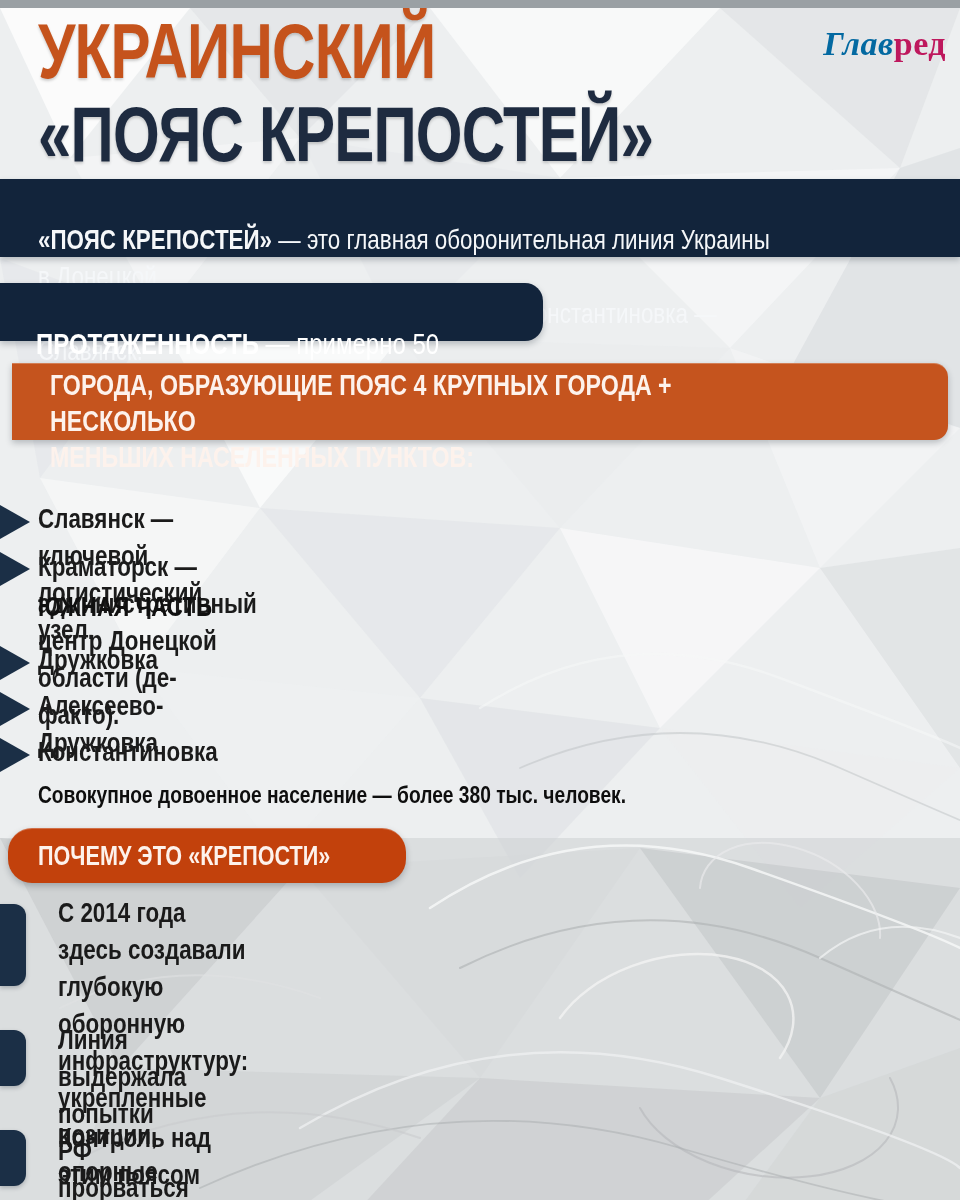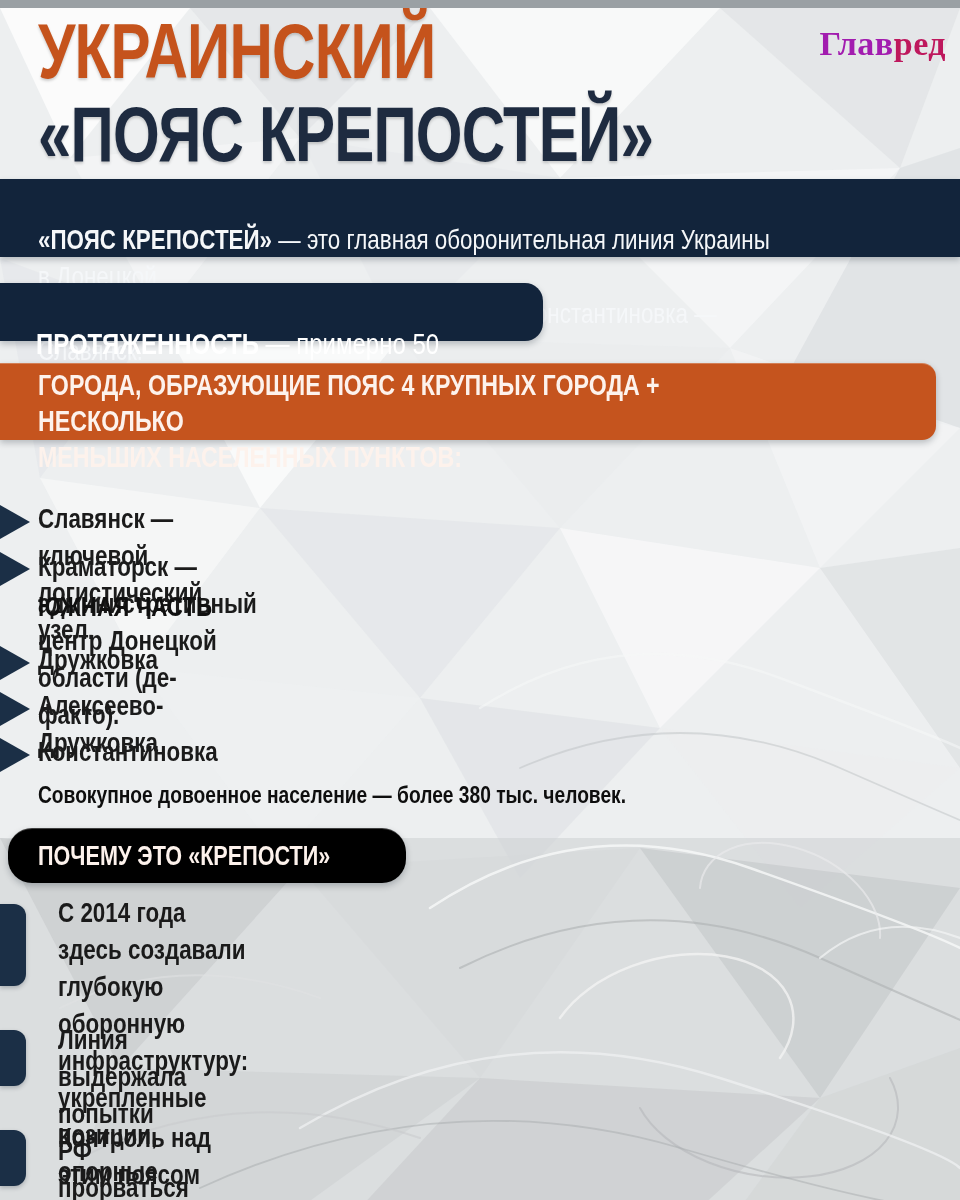--- a/index.html
+++ b/index.html
@@ -14,56 +14,56 @@
   
   .cx{transform:scaleX(0.80);transform-origin:0 0;display:inline-block;white-space:pre-line;}
   .cxt{transform:scaleX(0.78);transform-origin:0 0;display:inline-block;}
 
   .title{position:absolute;left:38px;top:2px;line-height:83px;font-size:77px;font-weight:700;letter-spacing:-1px;}
   .title .l1{color:#c5531c;text-shadow:0 2px 3px rgba(40,40,40,.22);}
   .title .l2{color:#1e2b40;text-shadow:0 2px 3px rgba(40,40,40,.22);}
 
   .logo{position:absolute;right:14px;top:16px;font-family:"Liberation Serif",serif;
         font-weight:700;font-size:34px;line-height:40px;letter-spacing:.5px;}
-  .logo .g1{color:#a21caf;} .logo .g2{color:#be185d;}
+  .logo .g1{color:#0369a1;font-style:italic;} .logo .g2{color:#be185d;}
 
   .intro-band{position:absolute;left:0;top:171px;width:960px;height:78px;background:#12243b;
               box-shadow:0 3px 6px rgba(20,30,45,.25);}
   .intro-band .txt{position:absolute;left:38px;top:5px;color:#f5f7f9;font-size:28px;line-height:37px;}
   .intro-band .lead{font-weight:700;}
   .intro-band .rest{font-weight:400;}
 
   .length-box{position:absolute;left:0;top:275px;width:543px;height:58px;background:#12243b;
               border-radius:0 18px 18px 0;box-shadow:0 3px 6px rgba(20,30,45,.25);}
   .length-box .txt{position:absolute;left:36px;top:13px;color:#ffffff;font-size:30px;line-height:32px;}
   .length-box .lbl{font-weight:700;}
   .length-box .val{font-weight:400;}
 
-  .cities-band{position:absolute;left:0;top:355px;width:936px;height:76px;background:#c5541e;
+  .cities-band{position:absolute;left:12px;top:355px;width:936px;height:76px;background:#c5541e;
                border-radius:0 14px 14px 0;box-shadow:0 3px 6px rgba(20,30,45,.25);
                border-top:1px solid rgba(255,255,255,.25);}
   .cities-band .txt{position:absolute;left:38px;top:3px;color:#fdf2ec;font-weight:700;
                     font-size:29px;line-height:36px;}
 
   .sec-h{position:absolute;left:38px;color:#101010;font-size:28px;font-weight:700;line-height:37px;}
   .sec-h.north{top:441px;} .sec-h.south{top:580px;}
 
   .bullet{position:absolute;left:0;height:40px;}
   .bullet .tri{position:absolute;left:0;width:30px;height:34px;background:#1b2f46;
                clip-path:polygon(0 0,100% 50%,0 100%);}
   .bullet .btxt{position:absolute;left:38px;top:0;color:#1b1b1b;font-size:28px;font-weight:700;line-height:37px;}
   .b1{top:492px;} .b1 .tri{top:5px;}
   .b2{top:540px;} .b2 .tri{top:4px;}
   .b3{top:633px;} .b3 .tri{top:5px;}
   .b4{top:679px;} .b4 .tri{top:5px;}
   .b5{top:725px;} .b5 .tri{top:5px;}
 
   .population{position:absolute;left:38px;top:768px;color:#0e0e0e;font-size:24px;font-weight:700;line-height:37px;}
 
-  .why-box{position:absolute;left:8px;top:820px;width:398px;height:54px;background:#000000;
+  .why-box{position:absolute;left:8px;top:820px;width:398px;height:54px;background:#c2410c;
            border-radius:24px;box-shadow:0 3px 6px rgba(20,30,45,.25);
            border-top:1px solid rgba(255,255,255,.25);text-align:right;}
   .why-box .txt{position:absolute;left:30px;top:11px;color:#fdf2ec;font-size:27px;font-weight:700;line-height:32px;}
 
   .point{position:absolute;left:0;}
   .point .bar{position:absolute;left:0;width:26px;background:#1b2f46;border-radius:0 12px 12px 0;
               box-shadow:0 2px 4px rgba(20,30,45,.25);}
   .point .ptxt{position:absolute;left:58px;top:0;color:#1a1a1a;font-size:28px;font-weight:700;line-height:37px;}
   .p1{top:886px;} .p1 .bar{top:10px;height:82px;}
   .p2{top:1013px;} .p2 .bar{top:9px;height:56px;}

